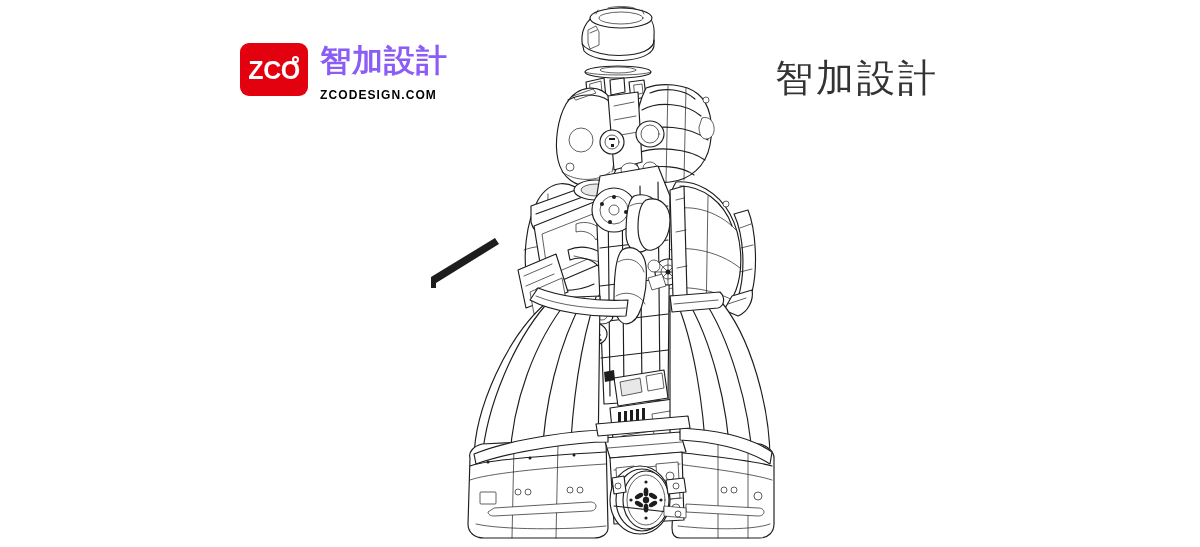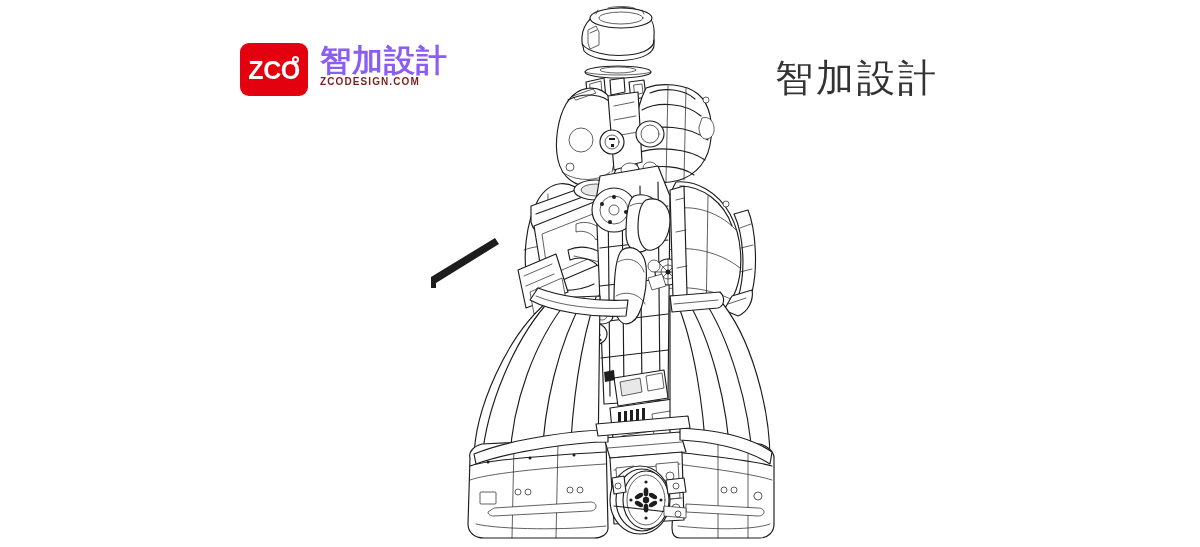--- a/index.html
+++ b/index.html
@@ -70,24 +70,24 @@
   #brand-cn {
     font-size: 31px;
     font-weight: 700;
     color: #8b5cf6;
     line-height: 1.05;
     letter-spacing: 1px;
     font-family: "DejaVu Sans", "Liberation Sans", sans-serif;
     white-space: nowrap;
   }
   #brand-domain {
-    margin-top: 0;
-    font-size: 10px;
+    margin-top: 12px;
+    font-size: 12px;
     font-weight: 700;
-    color: #7f1d1d;
+    color: #000000;
     letter-spacing: 1.1px;
     line-height: 1;
     font-family: "Liberation Sans", sans-serif;
     white-space: nowrap;
   }
 
   
   #project-title {
     position: absolute;
     left: 775px;

